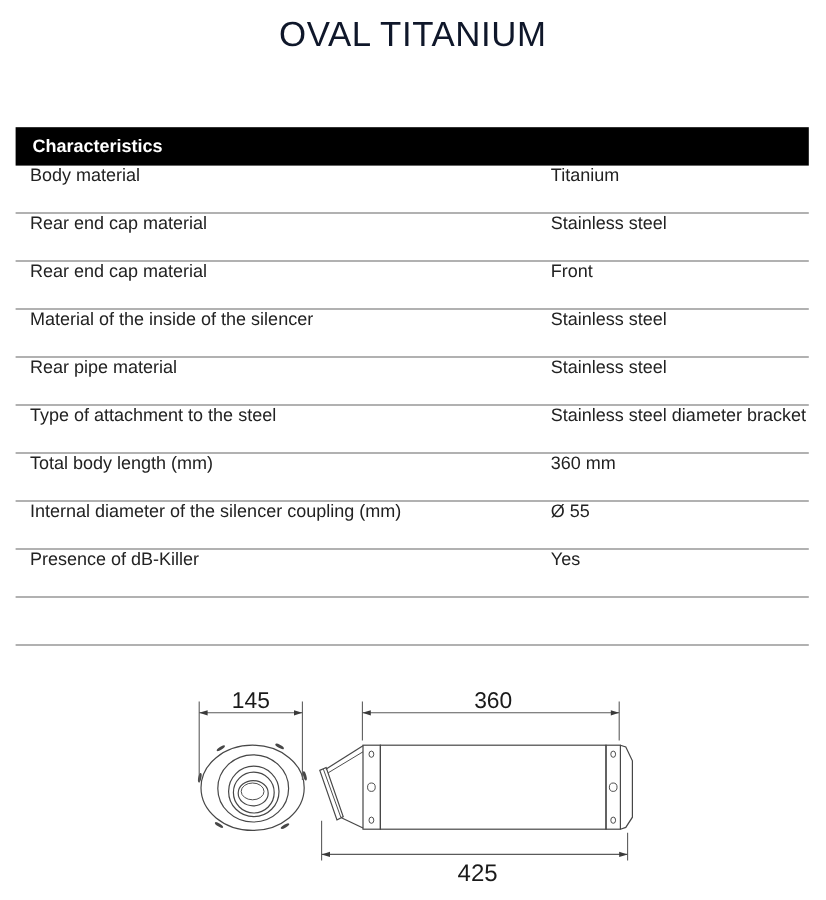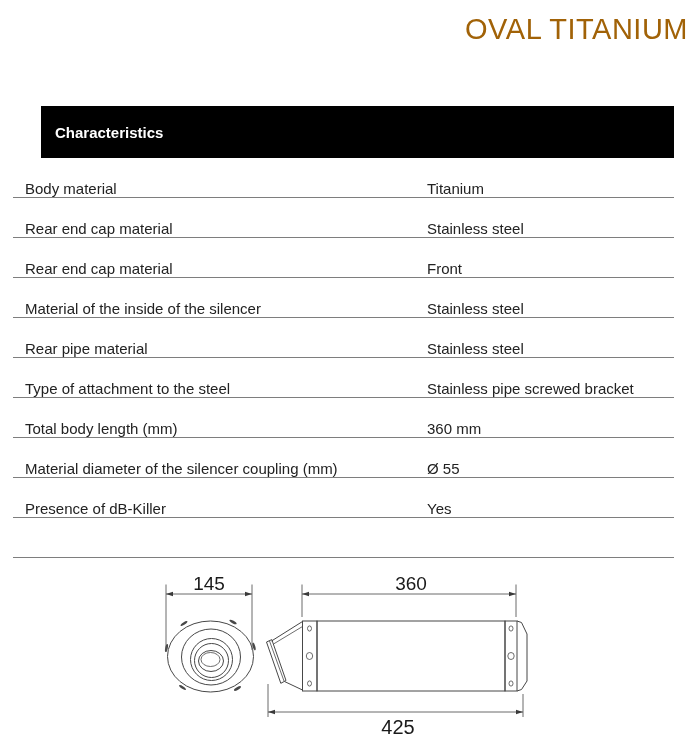--- a/index.html
+++ b/index.html
@@ -13,55 +13,54 @@
   html, body {
     width: 688px; height: 750px;
     background: #ffffff;
     font-family: "Liberation Sans", sans-serif;
     overflow: hidden;
     position: relative;
   }
   .page-title {
     position: absolute;
     top: 13px; left: 0; width: 688px;
-    text-align: right;
+    text-align: center;
     font-size: 29px;
     font-weight: 400;
     letter-spacing: 0.5px;
-    color: #a16207;
+    color: #0f172a;
   }
   .spec-table {
     position: absolute;
     left: 13px; top: 106px;
     width: 661px;
   }
   .spec-header {
-    height: 52px;
+    height: 32px;
     background: var(--header-bg);
     color: var(--header-text);
     font-size: 15px;
     font-weight: bold;
     display: flex;
     align-items: center;
     padding-left: 14px;
-    margin-left: 28px;
   }
   .spec-row {
     height: 40px;
     border-bottom: 1px solid var(--row-divider);
     display: flex;
-    align-items: flex-end;
+    align-items: flex-start;
     font-size: 15px;
     color: var(--text);
   }
   .spec-label {
     width: 414px;
     padding-left: 12px;
   }
-  .spec-value { flex: 1; }
+  .spec-value { flex: 1; margin-left: 32px; }
   .drawing-svg {
     position: absolute;
     left: 0; top: 555px;
     width: 688px; height: 195px;
   }
   .dwg { stroke: var(--line); fill: none; stroke-width: 1; }
   .dwg-thin { stroke: var(--line); fill: none; stroke-width: 0.8; }
   .dwg-fill { fill: var(--line); stroke: none; }
   .dim-line { stroke: #5a5a5a; fill: none; stroke-width: 0.9; }
   .dim-arrow { fill: #3a3a3a; stroke: none; }
@@ -96,28 +95,28 @@
   <div class="spec-row">
     <div class="spec-label">Material of the inside of the silencer</div>
     <div class="spec-value">Stainless steel</div>
   </div>
   <div class="spec-row">
     <div class="spec-label">Rear pipe material</div>
     <div class="spec-value">Stainless steel</div>
   </div>
   <div class="spec-row">
     <div class="spec-label">Type of attachment to the steel</div>
-    <div class="spec-value">Stainless pipe screwed bracket</div>
+    <div class="spec-value">Stainless steel diameter bracket</div>
   </div>
   <div class="spec-row">
     <div class="spec-label">Total body length (mm)</div>
     <div class="spec-value">360 mm</div>
   </div>
   <div class="spec-row">
-    <div class="spec-label">Material diameter of the silencer coupling (mm)</div>
+    <div class="spec-label">Internal diameter of the silencer coupling (mm)</div>
     <div class="spec-value">Ø 55</div>
   </div>
   <div class="spec-row">
     <div class="spec-label">Presence of dB-Killer</div>
     <div class="spec-value">Yes</div>
   </div>
   <div class="spec-row">
   </div>
 </div>
 

